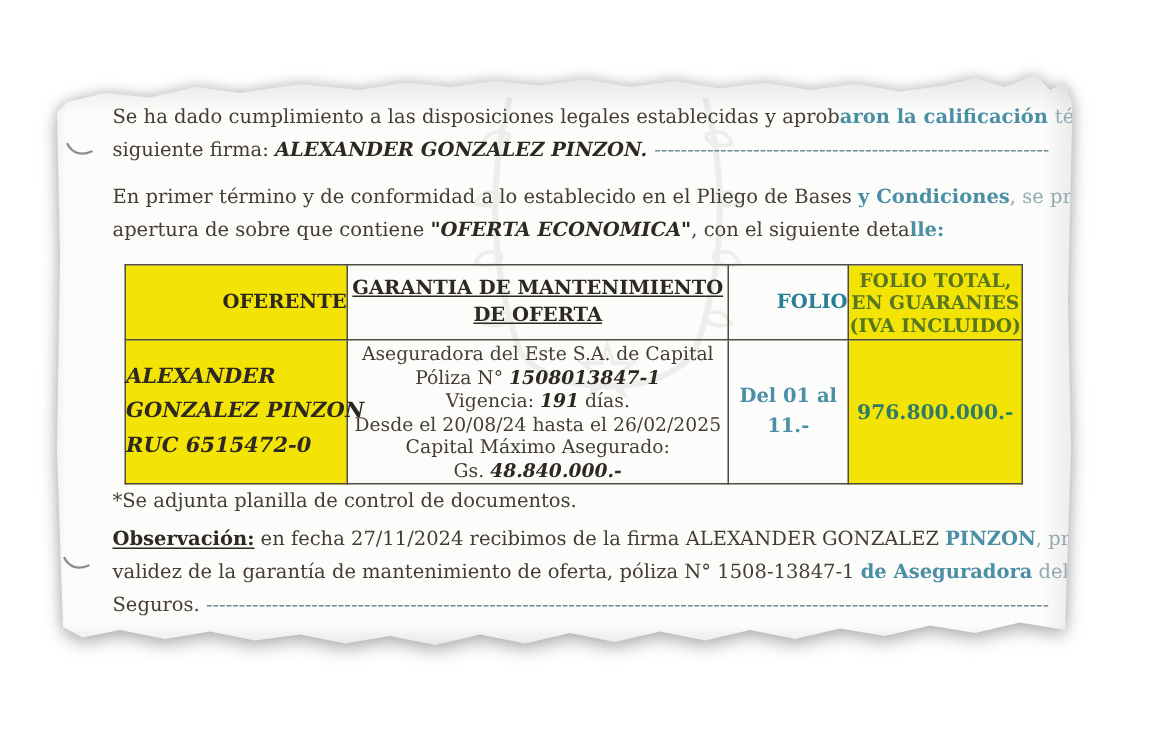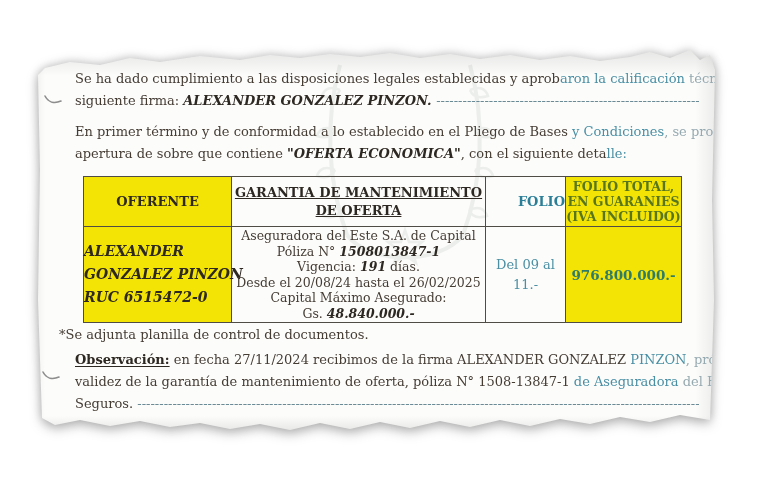--- a/index.html
+++ b/index.html
@@ -29,33 +29,33 @@
   
   .para{position:absolute;left:40px;width:624px;font-size:13px;color:var(--c-ink,#453c34);}
   .p1{top:18px;}
   .p2{top:71px;}
   .obs{top:299px;}
   .tline{white-space:nowrap;height:22px;line-height:22px;}
   .tline.clip{overflow:hidden;}
   .seg-n{color:var(--c-ink,#453c34);}
   .seg-b{color:var(--c-ink_bold,#2e2822);font-weight:bold;font-style:italic;}
   .seg-bu{color:var(--c-ink_bold,#2e2822);font-weight:bold;text-decoration:underline;text-underline-offset:2px;}
-  .seg-t{color:var(--c-teal,#4a8fa4);}
+  .seg-t{color:var(--c-teal,#4a8fa4);font-weight:bold;}
   .seg-tl{color:var(--c-teal_light,#95a9b0);}
   .seg-d{color:var(--c-dash,#6a8a96);}
-  .footnote{position:absolute;left:24px;top:277px;font-size:13px;color:var(--c-ink,#453c34);}
+  .footnote{position:absolute;left:40px;top:277px;font-size:13px;color:var(--c-ink,#453c34);}
   
   .offers{position:absolute;left:48px;top:126px;border-collapse:collapse;table-layout:fixed;
           width:598px;font-size:13px;color:var(--c-ink_bold,#2e2822);}
   .offers th,.offers td{border:1.5px solid var(--c-border,#4f4b45);padding:0;vertical-align:middle;}
   .offers tr.head{height:50px;}
   .offers tr.body-row{height:96px;}
   .yellow{background:var(--c-highlight_yellow,#f3e405);}
   th{font-weight:bold;}
-  .h-oferente{text-align:center;}
+  .h-oferente{text-align:right;}
   .h-garantia{text-align:center;line-height:18px;padding:0 14px;text-decoration:underline;}
   .h-folio{text-align:right;color:var(--c-folio_teal,#2a7e97);margin-top:28px;}
   .h-precio{text-align:center;font-size:12.5px;line-height:15px;color:var(--c-header_olive,#57761f);padding:0 4px;}
   .c-oferente{font-weight:bold;font-size:14px;padding-left:9px;}
   .c-oferente .tline{height:23px;line-height:23px;}
   .c-garantia{font-size:12.5px;}
   .c-garantia .tline{height:15.5px;line-height:15.5px;text-align:center;}
   .c-folio{text-align:center;}
   .c-folio .tline{height:20px;line-height:20px;color:var(--c-teal,#4a8fa4);}
   .c-folio .seg-t,.c-folio .seg-n{color:var(--c-teal,#4a8fa4);}
@@ -137,21 +137,21 @@
               </td>
           <td class="c-garantia">
                 <div class="tline"><span class="seg-n">Aseguradora del Este S.A. de Capital</span></div>
                 <div class="tline"><span class="seg-n">Póliza N° </span><span class="seg-b">1508013847-1</span></div>
                 <div class="tline"><span class="seg-n">Vigencia: </span><span class="seg-b">191</span><span class="seg-n"> días.</span></div>
                 <div class="tline"><span class="seg-n">Desde el 20/08/24 hasta el 26/02/2025</span></div>
                 <div class="tline"><span class="seg-n">Capital Máximo Asegurado:</span></div>
                 <div class="tline"><span class="seg-n">Gs. </span><span class="seg-b">48.840.000.-</span></div>
               </td>
           <td class="c-folio">
-                <div class="tline"><span class="seg-t">Del 09 al</span></div>
+                <div class="tline"><span class="seg-t">Del 01 al</span></div>
                 <div class="tline"><span class="seg-t">11.-</span></div>
               </td>
           <td class="c-precio yellow">976.800.000.-</td>
         </tr>
       </tbody>
         </table>
 
       <div class="footnote">*Se adjunta planilla de control de documentos.</div>
 
       <div class="para obs">

